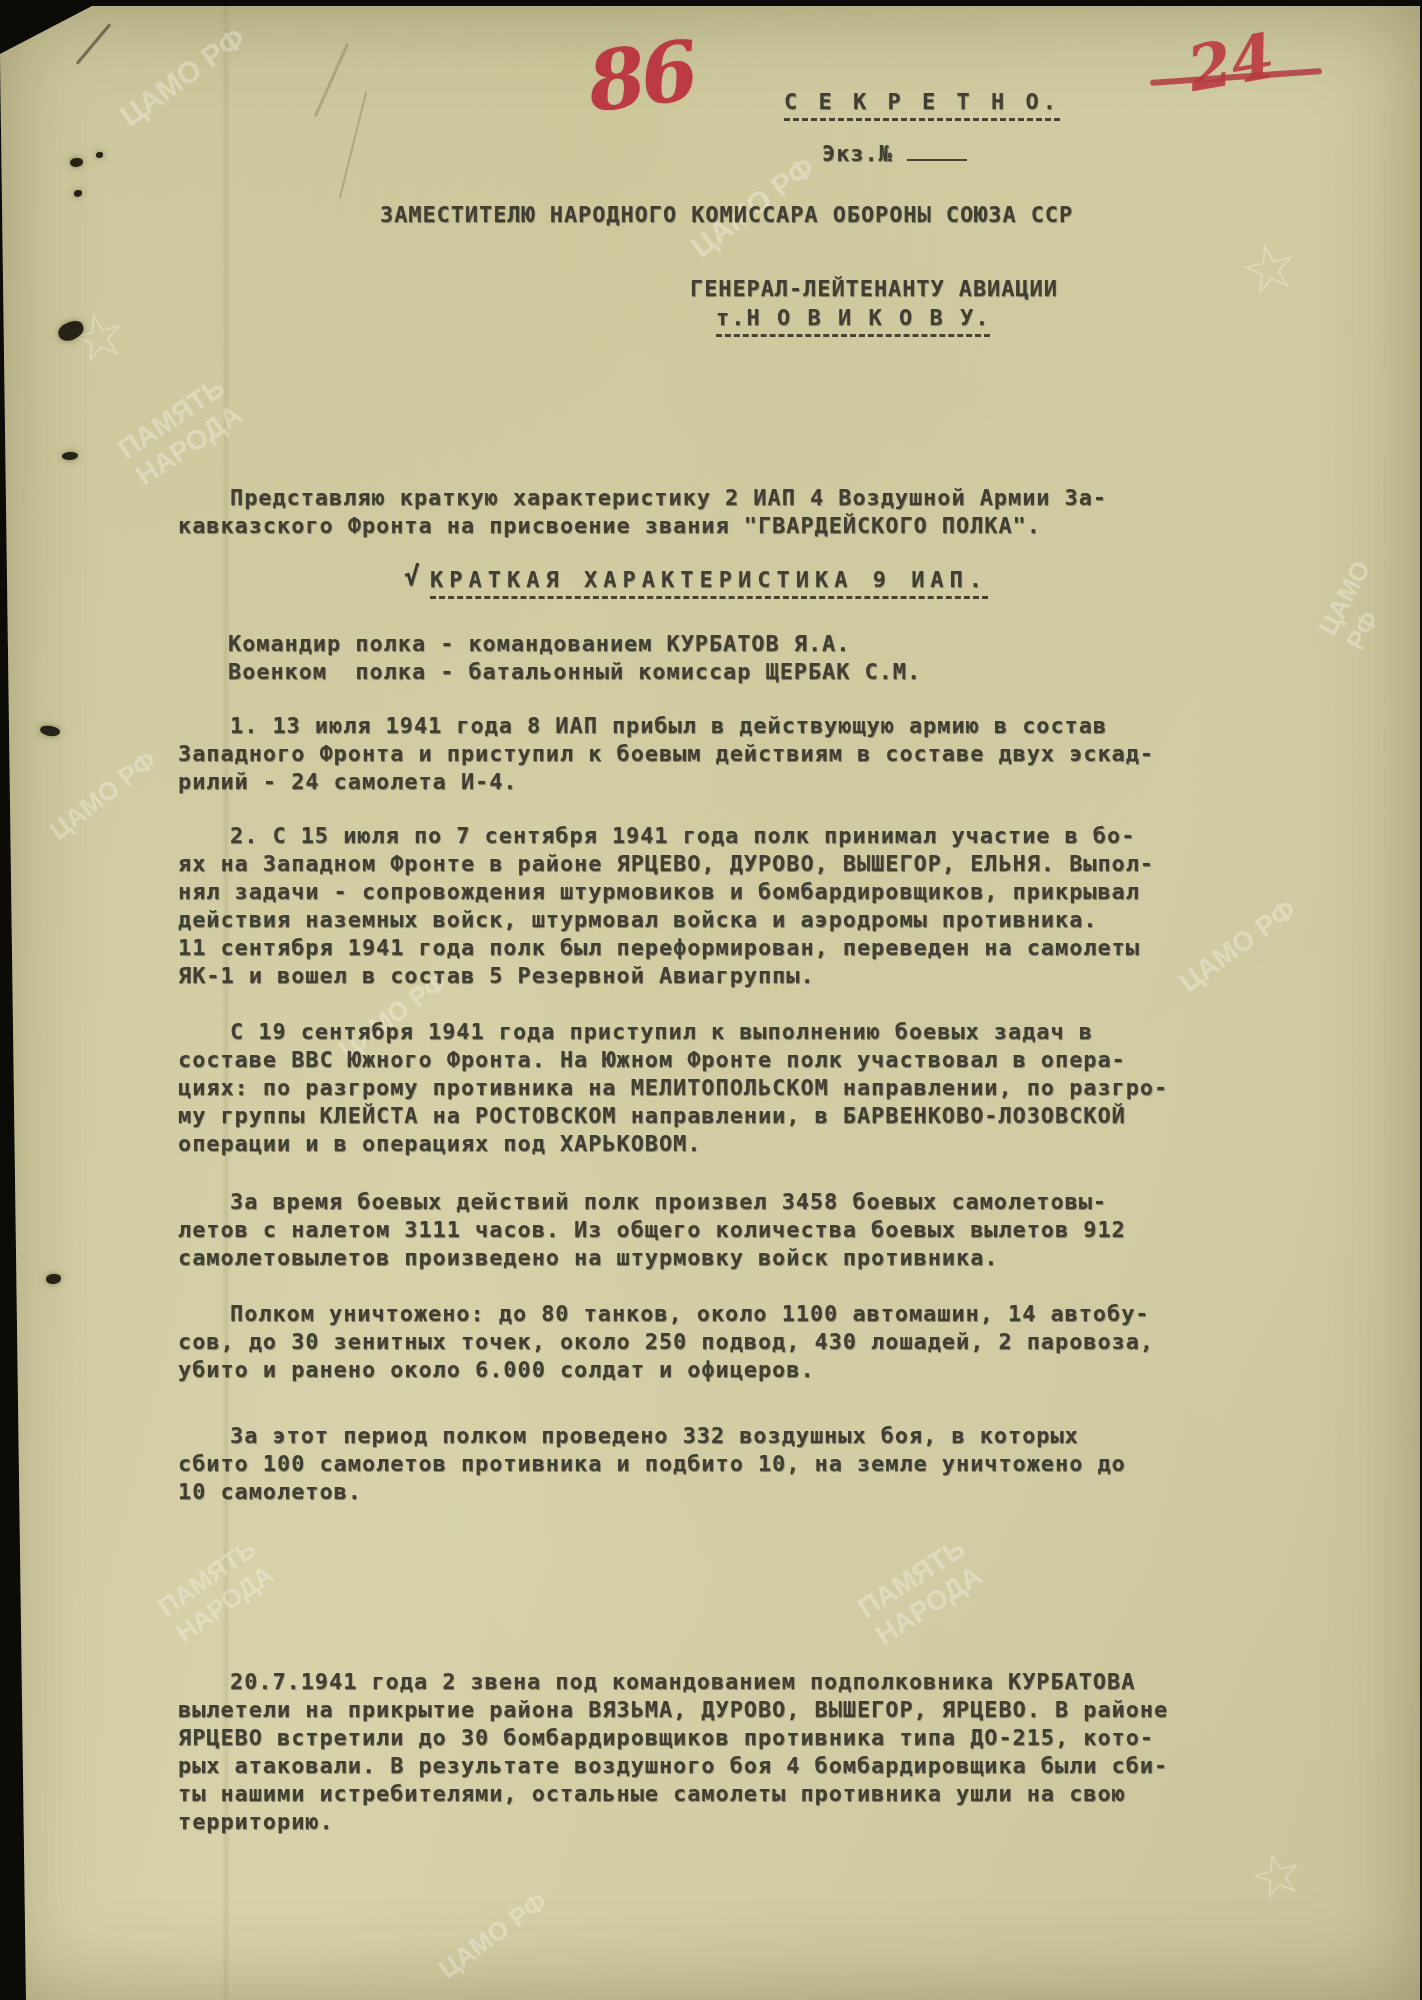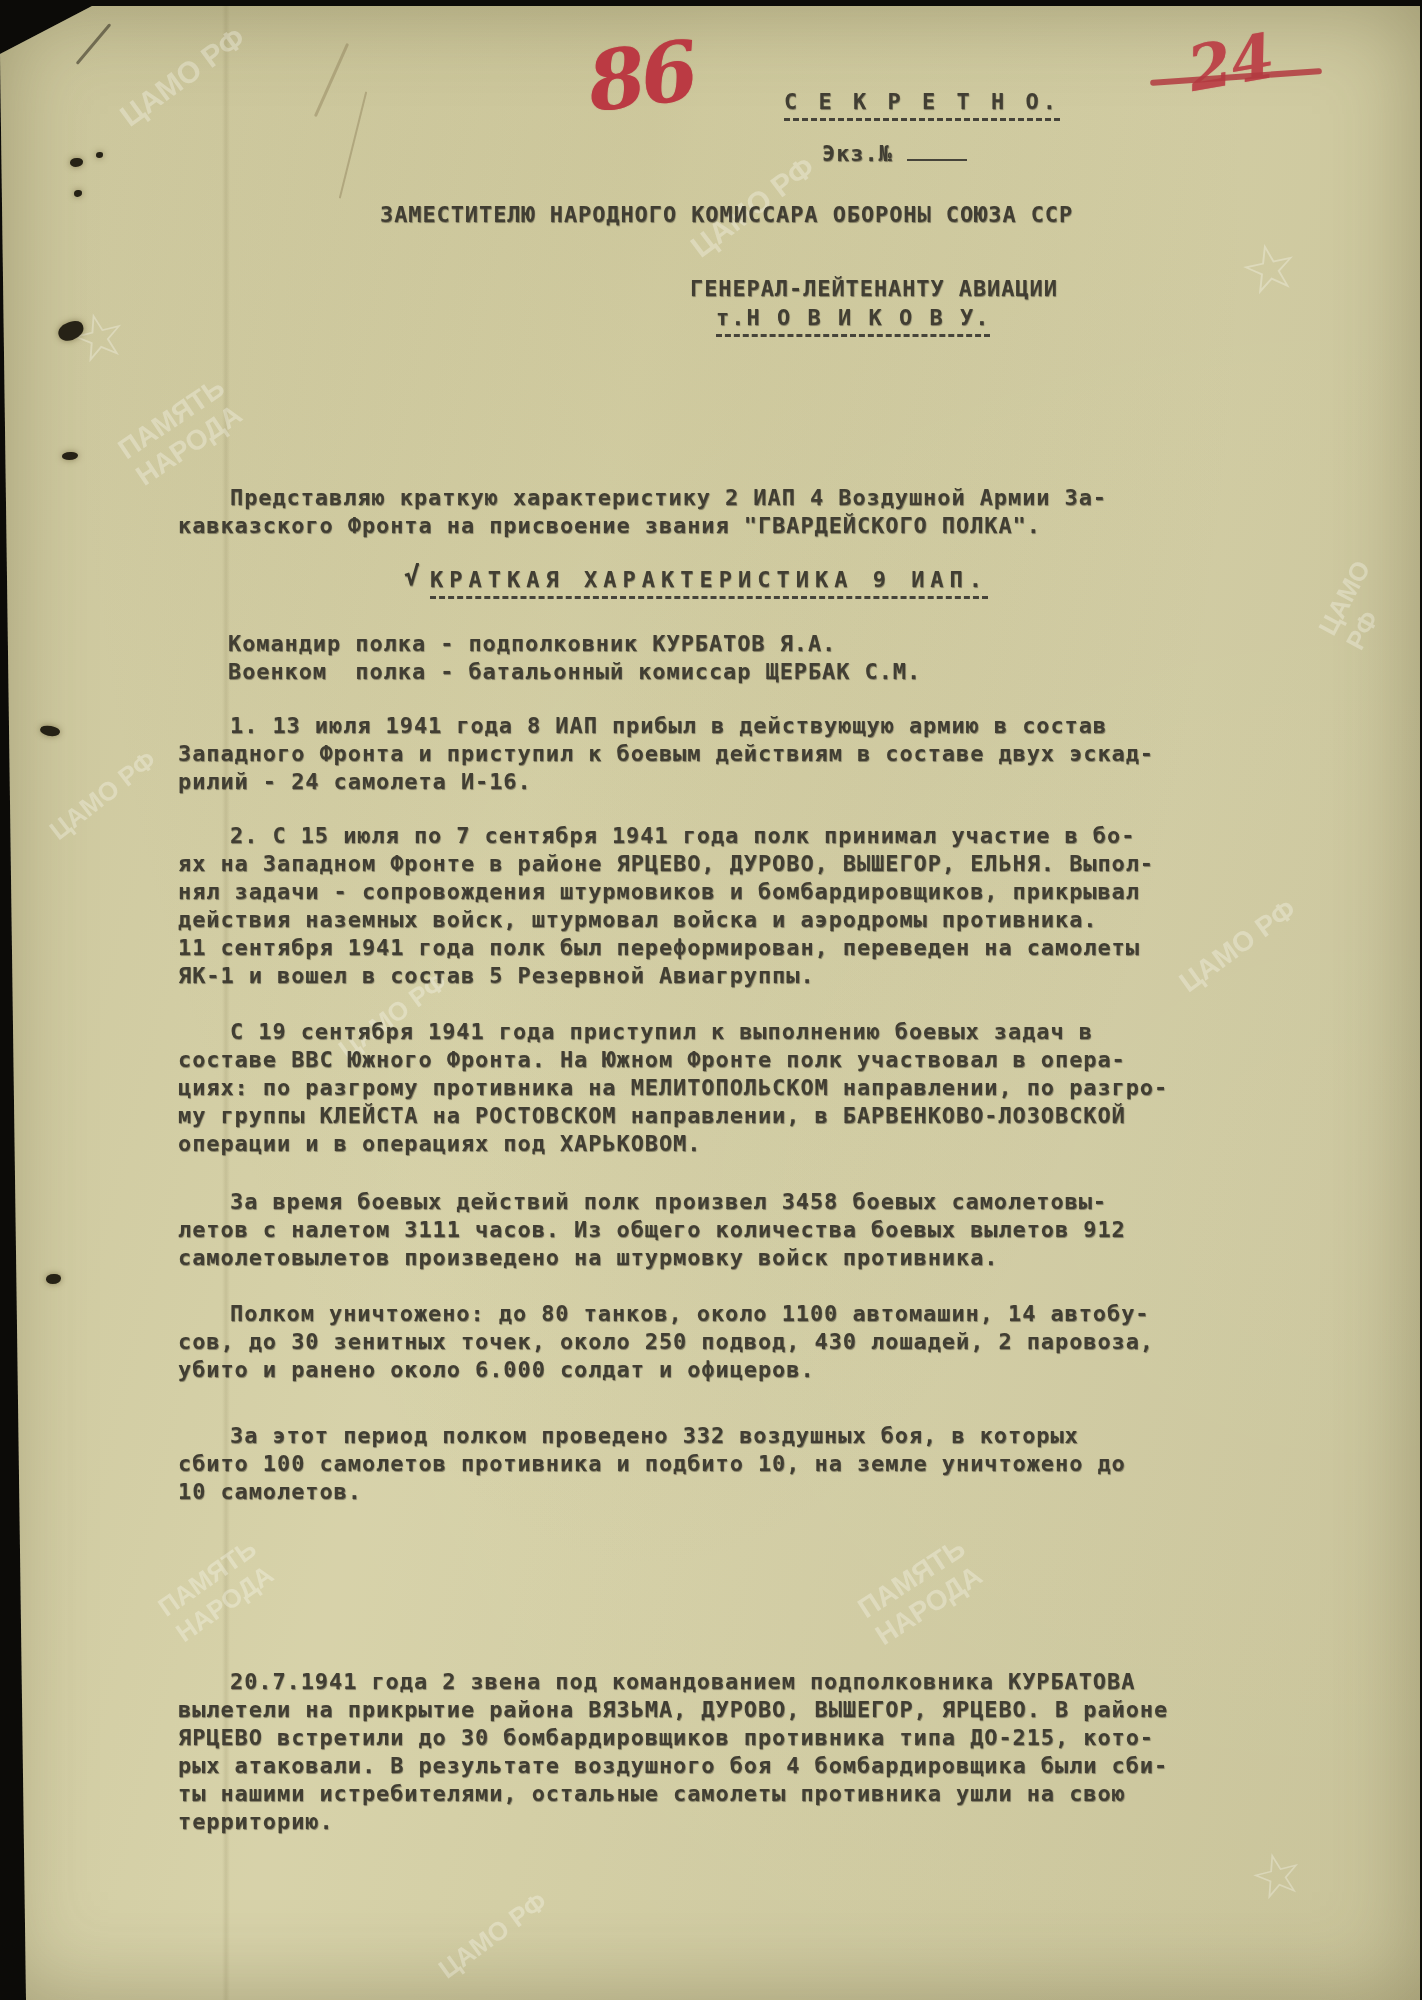--- a/index.html
+++ b/index.html
@@ -101,26 +101,26 @@
   <div id="classification" class="typed u-dash">С Е К Р Е Т Н О.</div>
   <div id="copy-line" class="typed"><span>Экз.№</span><span class="blank-line"></span></div>
   <div id="addr1" class="typed">ЗАМЕСТИТЕЛЮ НАРОДНОГО КОМИССАРА ОБОРОНЫ СОЮЗА ССР</div>
   <div id="addr2" class="typed">ГЕНЕРАЛ-ЛЕЙТЕНАНТУ АВИАЦИИ</div>
   <div id="addr3" class="typed u-dash">т.Н О В И К О В У.</div>
 
   <div id="intro" class="typed para">Представляю краткую характеристику 2 ИАП 4 Воздушной Армии За-
 кавказского Фронта на присвоение звания "ГВАРДЕЙСКОГО ПОЛКА".</div>
   <div id="section-check" class="typed">√</div>
   <div id="section-title" class="typed u-dash">КРАТКАЯ ХАРАКТЕРИСТИКА 9 ИАП.</div>
-  <div id="cmd1" class="typed">Командир полка - подполковник КУРБАТОВ Я.А.</div>
+  <div id="cmd1" class="typed">Командир полка - командованием КУРБАТОВ Я.А.</div>
   <div id="cmd2" class="typed">Военком  полка - батальонный комиссар ЩЕРБАК С.М.</div>
 
   <div id="p0" class="typed para">1. 13 июля 1941 года 8 ИАП прибыл в действующую армию в состав
 Западного Фронта и приступил к боевым действиям в составе двух эскад-
-рилий - 24 самолета И-16.</div>
+рилий - 24 самолета И-4.</div>
   <div id="p1" class="typed para">2. С 15 июля по 7 сентября 1941 года полк принимал участие в бо-
 ях на Западном Фронте в районе ЯРЦЕВО, ДУРОВО, ВЫШЕГОР, ЕЛЬНЯ. Выпол-
 нял задачи - сопровождения штурмовиков и бомбардировщиков, прикрывал
 действия наземных войск, штурмовал войска и аэродромы противника.
 11 сентября 1941 года полк был переформирован, переведен на самолеты
 ЯК-1 и вошел в состав 5 Резервной Авиагруппы.</div>
   <div id="p2" class="typed para">С 19 сентября 1941 года приступил к выполнению боевых задач в
 составе ВВС Южного Фронта. На Южном Фронте полк участвовал в опера-
 циях: по разгрому противника на МЕЛИТОПОЛЬСКОМ направлении, по разгро-
 му группы КЛЕЙСТА на РОСТОВСКОМ направлении, в БАРВЕНКОВО-ЛОЗОВСКОЙ

